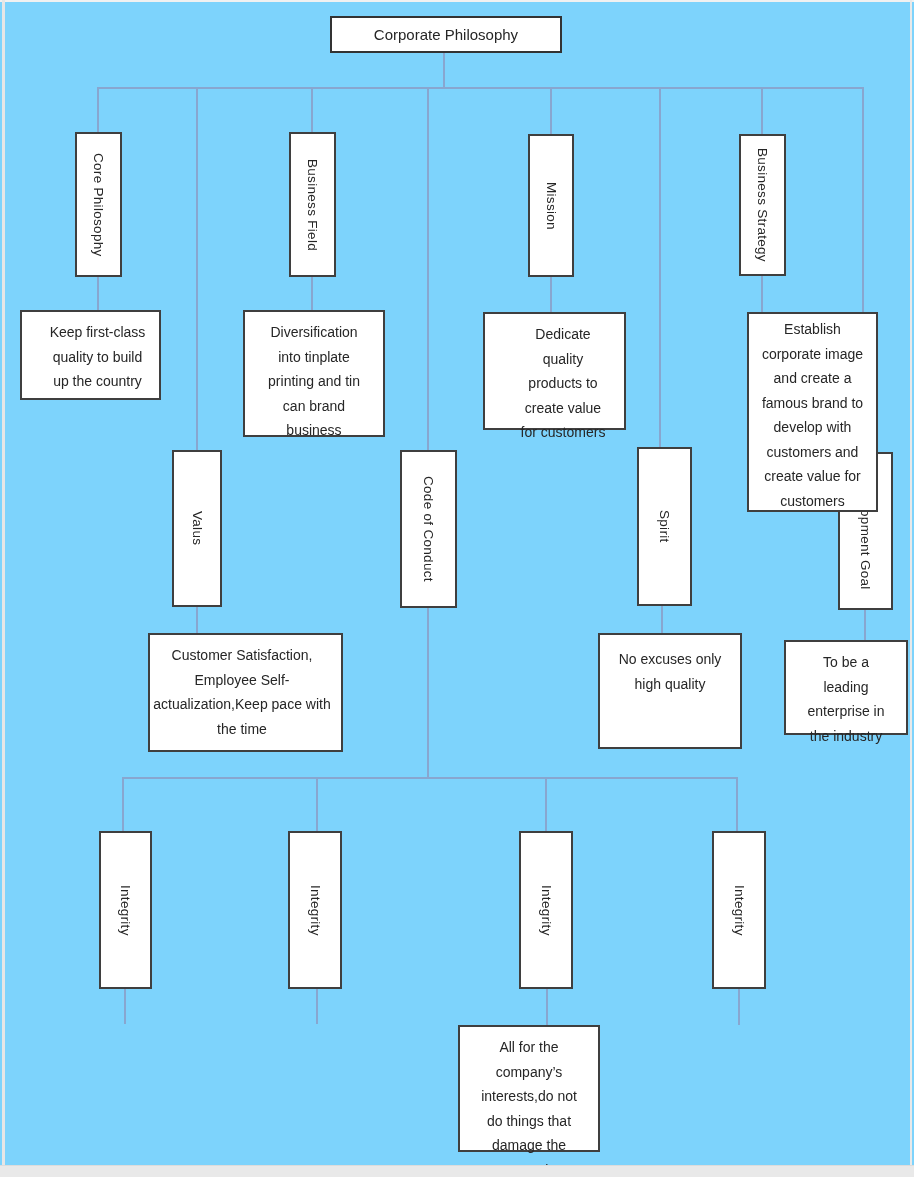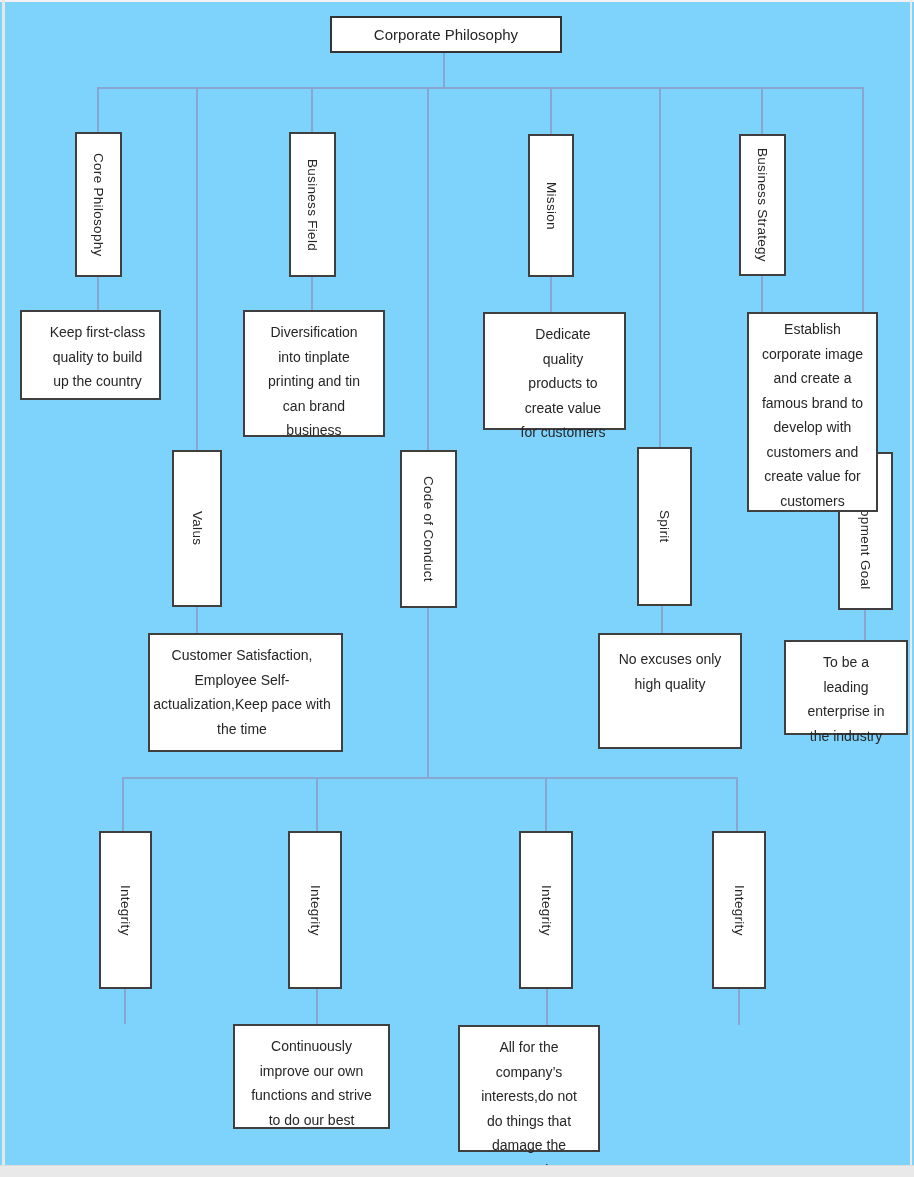--- a/index.html
+++ b/index.html
@@ -115,21 +115,20 @@
     <span>Integrity</span>
   </div>
 
   <div class="dbox" style="left: 20px; top: 310px; width: 141px; height: 90px; padding-left: 24px; padding-right: 10px; border-color: rgb(63, 63, 63);">Keep first-class quality to build up the country</div>
   <div class="dbox" style="left: 243px; top: 310px; width: 142px; height: 127px; padding-left: 14px; padding-right: 14px; border-color: rgb(63, 63, 63);">Diversification into tinplate printing and tin can brand business</div>
   <div class="dbox" style="left: 483px; top: 312px; width: 143px; height: 118px; padding-left: 33px; padding-right: 16px; border-color: rgb(63, 63, 63);">Dedicate quality products to create value for customers</div>
   <div class="dbox" style="left: 699px; top: 312px; width: 131px; height: 200px; padding-top: 3px; padding-left: 5px; padding-right: 5px; border-color: rgb(63, 63, 63); margin-left: 48px;">Establish corporate image and create a famous brand to develop with customers and create value for customers</div>
   <div class="dbox" style="left: 100px; top: 633px; width: 195px; height: 119px; padding-left: 0; padding-right: 7px; border-color: rgb(63, 63, 63); margin-left: 48px;">Customer Satisfaction, Employee Self-actualization,Keep pace with the time</div>
   <div class="dbox" style="left: 598px; top: 633px; width: 144px; height: 116px; padding-top: 12px; padding-left: 12px; padding-right: 12px; border-color: rgb(63, 63, 63);">No excuses only high quality</div>
   <div class="dbox" style="left: 784px; top: 640px; width: 124px; height: 95px; padding-left: 13px; padding-right: 13px; border-color: rgb(63, 63, 63);">To be a leading enterprise in the industry</div>
-  <div class="dbox" style="left: 233px; top: 1024px; width: 157px; height: 105px; padding-left: 15px; padding-right: 15px; border-color: rgb(63, 63, 63);">Continuously improve our own functions and strive to do our best</div>
   <div class="dbox" style="left: 458px; top: 1025px; width: 142px; height: 127px; padding-left: 13px; padding-right: 13px; border-color: rgb(63, 63, 63);">All for the company’s interests,do not do things that damage the company’s image and customer interests</div>
 
   <div class="edge edge-top"></div>
   <div class="edge edge-left"></div>
   <div class="edge edge-right"></div>
   <div class="edge edge-bottom"></div>
 
 </div>
 
 </body></html>

